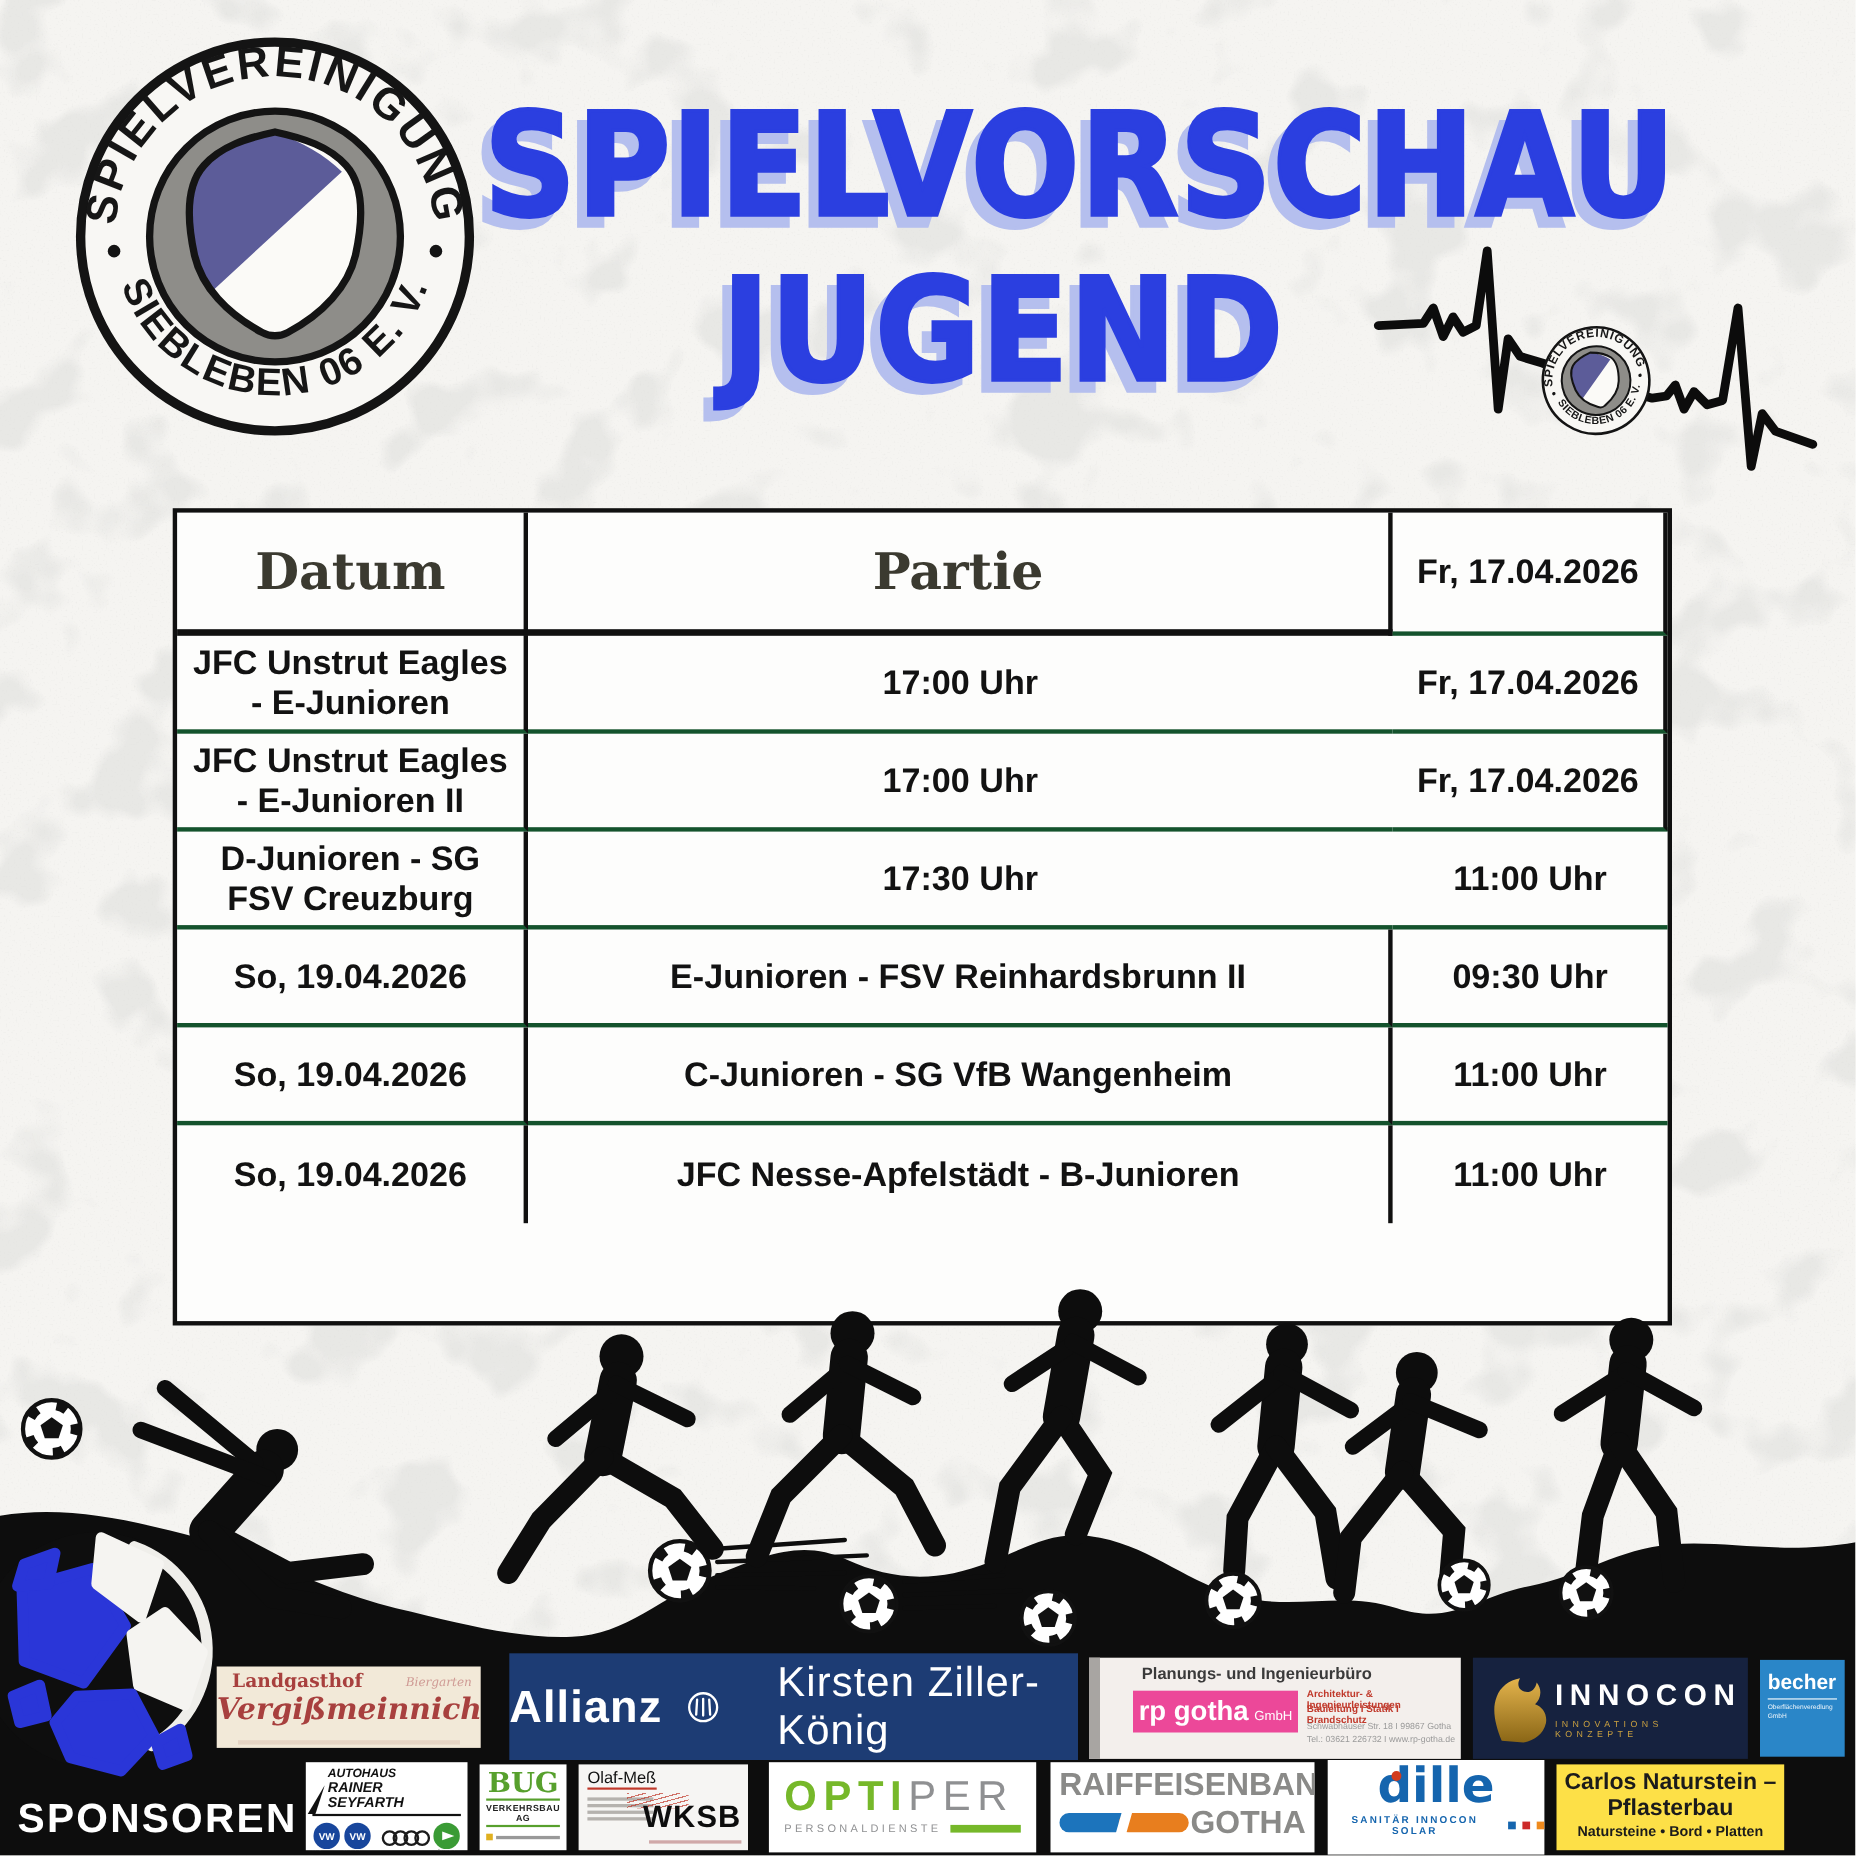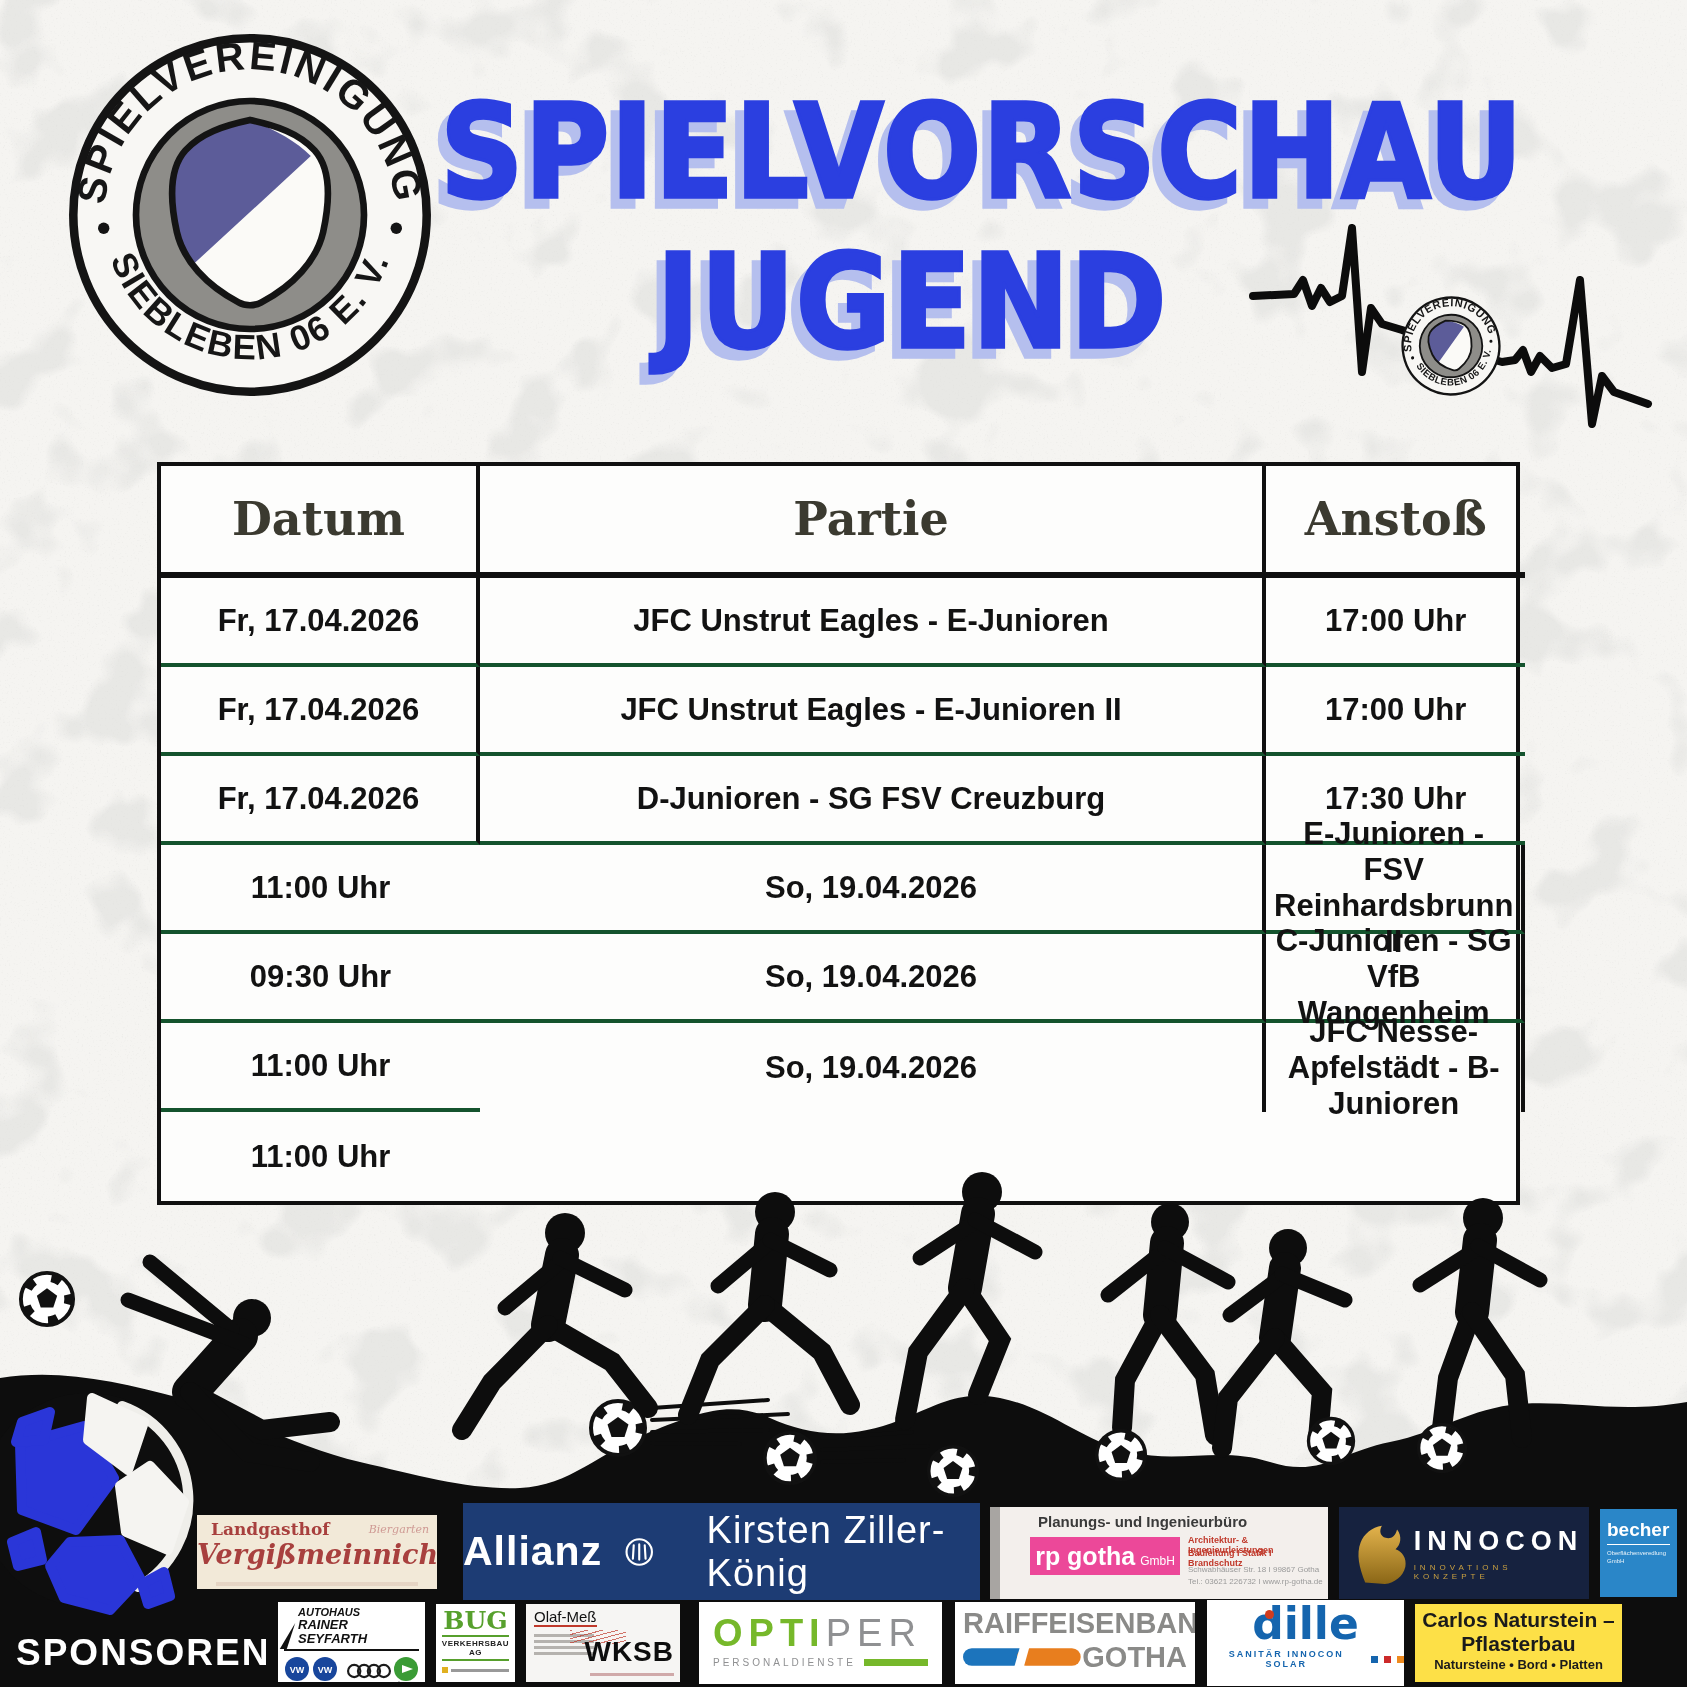--- a/index.html
+++ b/index.html
@@ -172,21 +172,20 @@
     </div>
     <div class="t-line l2">
       <span class="t-shadow">JUGEND</span>
       <span class="t-face">JUGEND</span>
     </div>
   </div>
 
   <div class="table">
     <div class="cell hcell c1">Datum</div>
     <div class="cell hcell c2">Partie</div>
-    <div class="cell hcell c3">Anstoß</div>
 
     <div class="cell bcell c1">Fr, 17.04.2026</div>
     <div class="cell bcell c2">JFC Unstrut Eagles - E-Junioren</div>
     <div class="cell bcell c3">17:00 Uhr</div>
 
     <div class="cell bcell c1">Fr, 17.04.2026</div>
     <div class="cell bcell c2">JFC Unstrut Eagles - E-Junioren II</div>
     <div class="cell bcell c3">17:00 Uhr</div>
 
     <div class="cell bcell c1">Fr, 17.04.2026</div>

